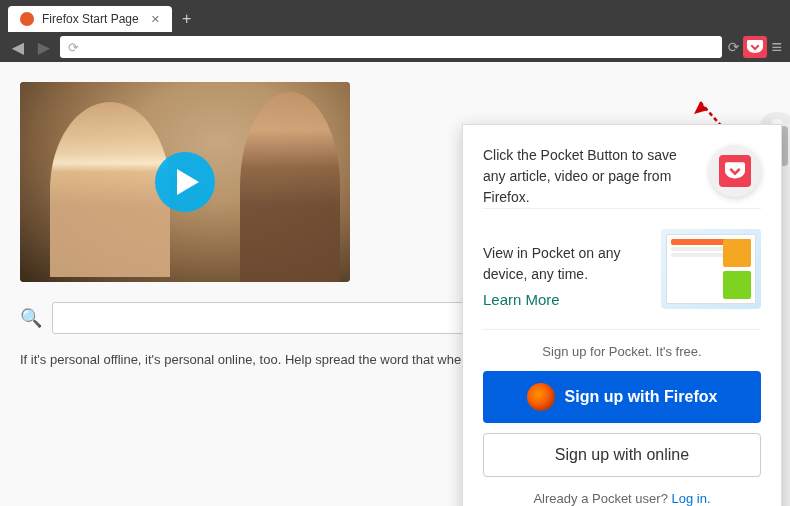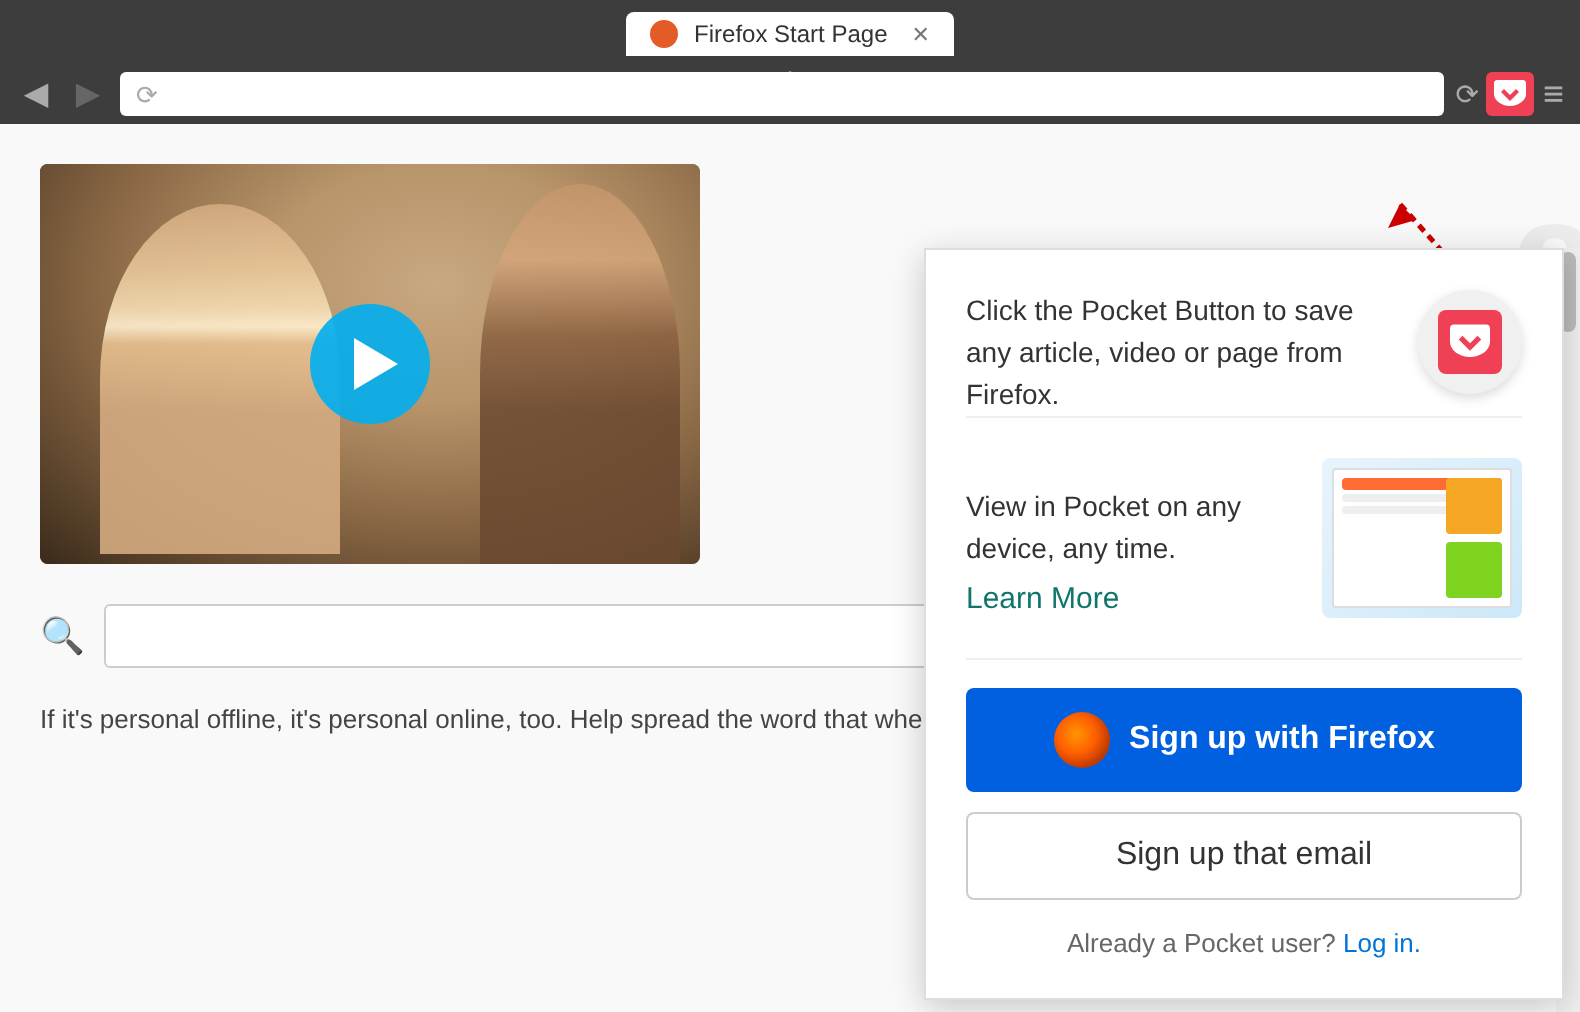--- a/index.html
+++ b/index.html
@@ -11,21 +11,20 @@
       height: 62px;
       display: flex;
       flex-direction: column;
     }
     .tab-bar {
       display: flex;
       align-items: center;
       padding: 6px 8px 0 8px;
       gap: 4px;
       height: 32px;
-      flex-direction: column;
     }
     .tab-active {
       background: #fff;
       border-radius: 4px 4px 0 0;
       padding: 4px 12px;
       font-size: 12px;
       color: #333;
       display: flex;
       align-items: center;
       gap: 8px;
@@ -535,30 +534,31 @@
             <div class="device-thumb"></div>
             <div class="device-thumb2"></div>
           </div>
         </div>
       </div>
 
       
       <hr class="pocket-divider">
 
       
+      <p class="signup-text">Sign up for Pocket. It's free.</p>
 
       
       <button class="btn-firefox">
         <div class="firefox-icon"></div>
         <span>Sign up with Firefox</span>
       </button>
 
       
       <button class="btn-email">
-        <span>Sign up that email</span>
+        <span>Sign up with online</span>
       </button>
 
       
       <p class="already-user">
         <span>Already a Pocket user?</span>
         <a class="login-link" href="#">Log in.</a>
       </p>
     </div>
   </div>
 

